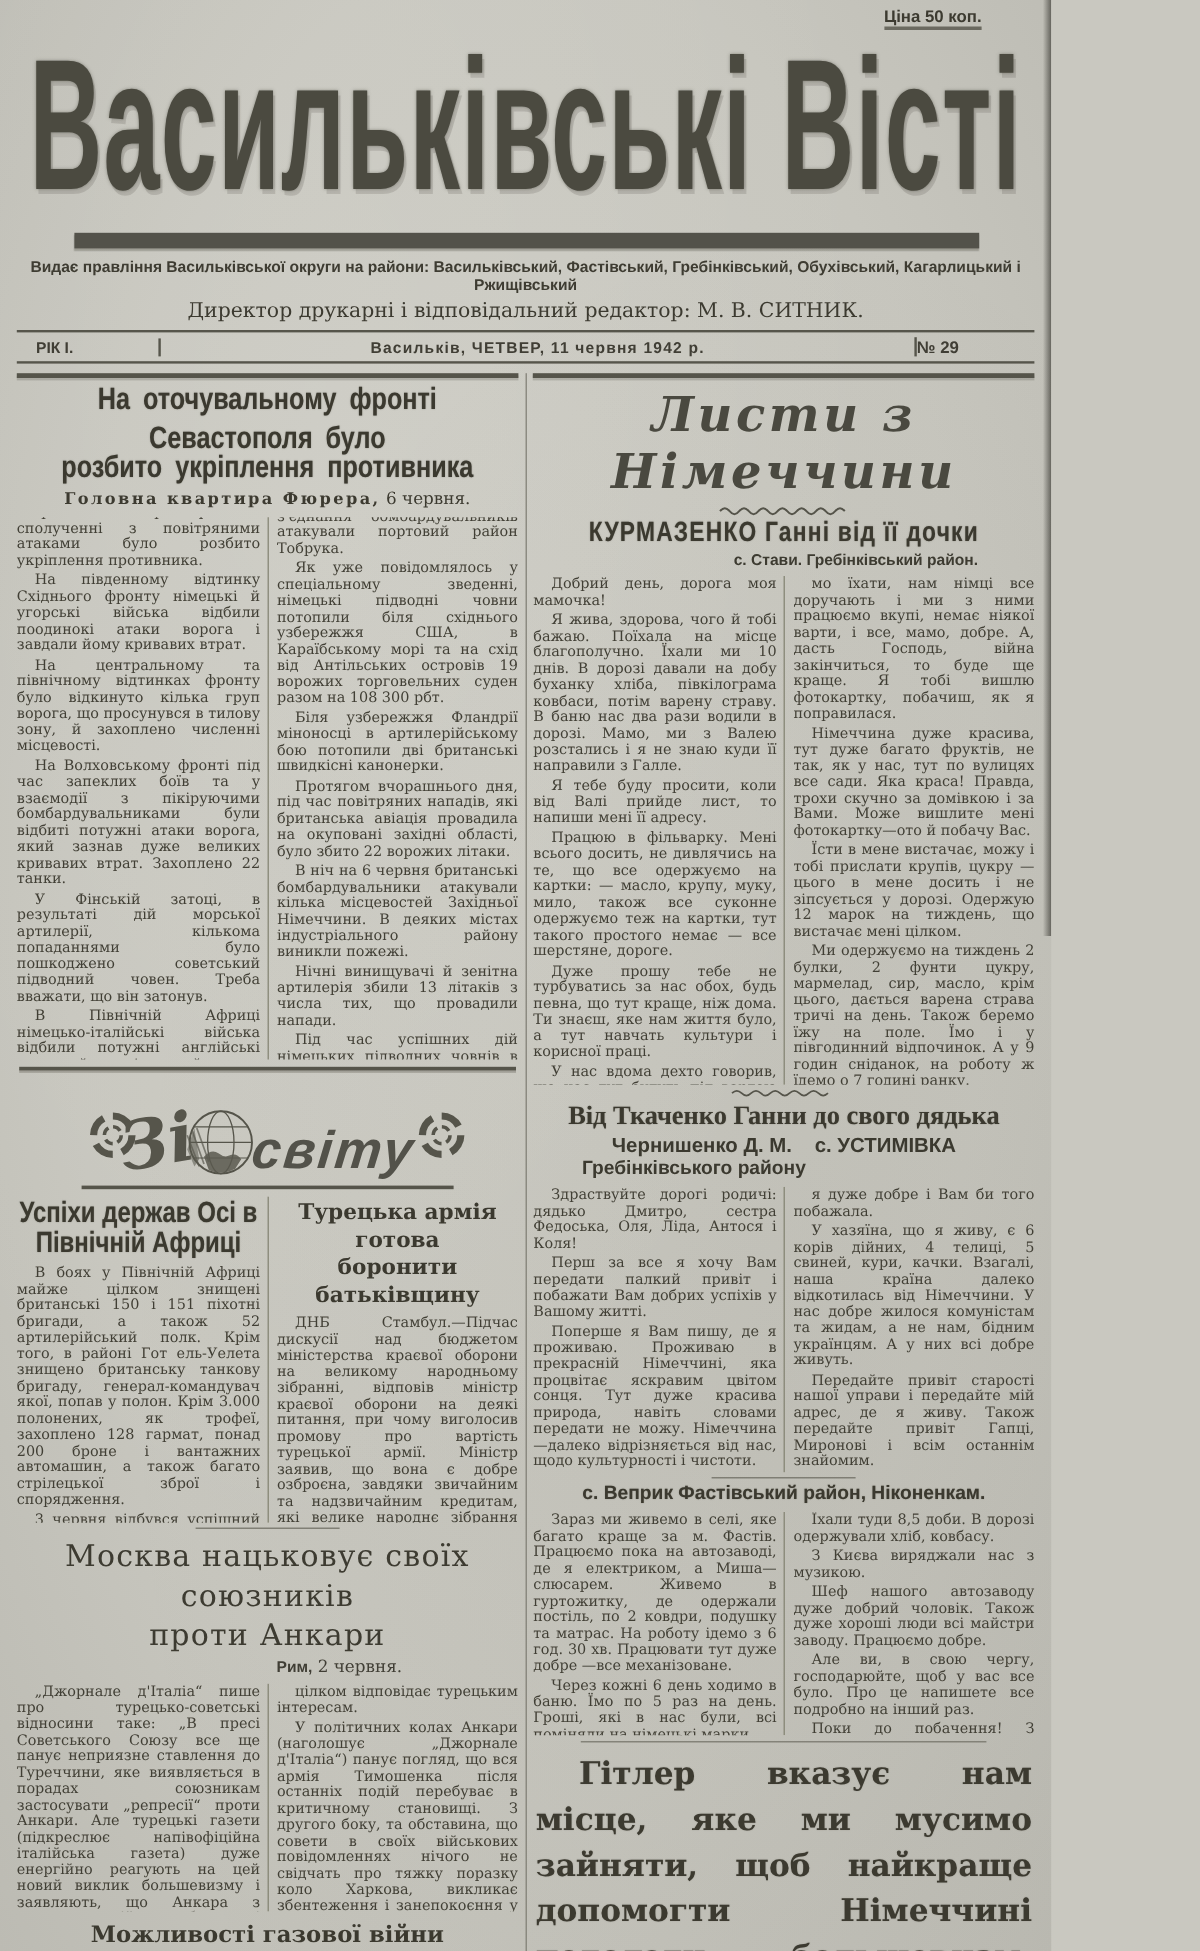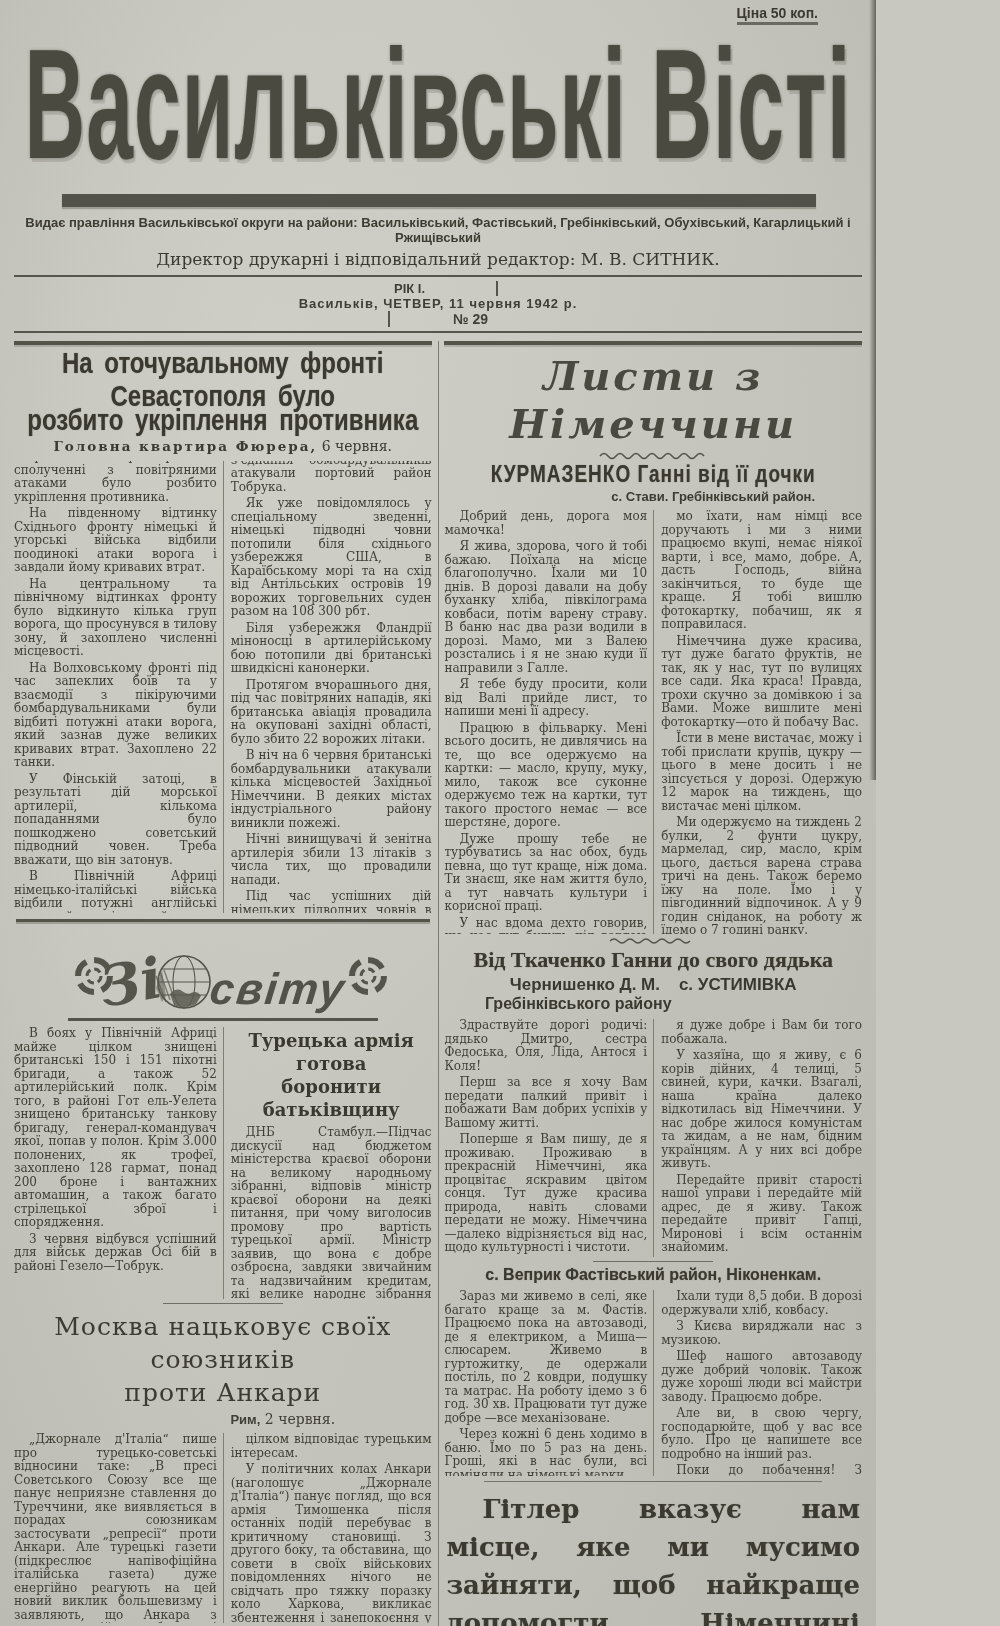--- a/index.html
+++ b/index.html
@@ -29,36 +29,36 @@
     letter-spacing:1px; color:#4b4a40;
     transform:scaleY(1.85); transform-origin:50% 82%;
     text-shadow:0 0 2px rgba(75,74,64,.55), 2px 2px 0 rgba(75,74,64,.18);
   }
   .masthead-bar { height:13px; background:#53524a; margin:14px 60px 8px 62px;
     box-shadow:0 2px 1px rgba(60,58,48,.3); }
   .publisher { text-align:center; font-family:"Liberation Sans",sans-serif;
     font-weight:bold; font-size:13px; color:#3e3c32; padding:0 20px; }
   .director { text-align:center; font-size:17px; margin-top:4px; color:#3c3a30; }
   .issue-row { display:flex; align-items:center; margin:6px 14px 0 14px;
-    border-top:2px solid #56554b; border-bottom:2px solid #56554b; padding:4px 0;flex-direction:column; }
+    border-top:2px solid #56554b; border-bottom:2px solid #56554b; padding:4px 0; }
   .issue-row .year { width:120px; padding-left:16px; font-family:"Liberation Sans",sans-serif;
     font-weight:bold; font-size:13px; border-right:2px solid #56554b; }
   .issue-row .date { flex:1; text-align:center; font-family:"Liberation Sans",sans-serif;
     font-weight:bold; font-size:13px; letter-spacing:1px; }
-  .issue-row .num { width:100px; text-align:right; font-family:"Liberation Sans",sans-serif;
+  .issue-row .num { width:100px; text-align:left; font-family:"Liberation Sans",sans-serif;
     font-weight:bold; font-size:14px; border-left:2px solid #56554b; }
 
   .body-grid { display:flex; padding:8px 14px 0 14px; }
   .half { width:478px; }
   .mid-rule { width:1px; background:#7d7c72; margin:0 6px; }
   .top-bar { height:4px; background:#55544a; margin-bottom:7px; box-shadow:0 2px 0 rgba(85,84,74,.25); }
 
   .cond { display:inline-block; transform:scaleY(1.22); transform-origin:center; }
   .headline { text-align:center; font-family:"Liberation Sans",sans-serif; font-weight:bold;
-    font-size:24px; line-height:27px; color:#3b392f; word-spacing:5px;
+    font-size:21px; line-height:27px; color:#3b392f; word-spacing:5px;
     text-shadow:0 0 1px rgba(59,57,47,.5); }
   .sub-dateline { text-align:center; font-size:14px; margin:5px 0 7px; color:#3c3a30;}
   .sub-dateline b { letter-spacing:2px; font-size:13.5px; }
 
   .cols { display:flex; overflow:hidden; }
   .col { width:50%; padding-right:6px; }
   .col-r { border-left:1px solid #82objs; border-left:1px solid #81806f; padding:0 0 0 7px; }
   .col p { font-size:12px; line-height:13.5px; text-align:justify; text-indent:15px;
     margin:0 0 3px; color:#413f35; }
   .h452 { height:452px;align-items:center; } .h424 { height:424px; } .h272 { height:272px; }
@@ -197,20 +197,24 @@
         </div>
         <svg class="rosette right" width="44" height="44" viewBox="0 0 44 44">
           <circle cx="22" cy="22" r="16" fill="none" stroke="#55544a" stroke-width="6" stroke-dasharray="17 8"></circle>
           <circle cx="22" cy="22" r="7" fill="none" stroke="#55544a" stroke-width="3" stroke-dasharray="7 4"></circle>
         </svg>
       </div>
       <div class="world-underline"></div>
 
       <div class="cols h272">
         <div class="col">
+          <div class="col-title">
+            <span class="cond">Успіхи держав Осі в</span><br>
+            <span class="cond">Північній Африці</span>
+          </div>
           <p>В боях у Північній Африці майже цілком знищені британські 150 і 151 піхотні бригади, а також 52 артилерійський полк. Крім того, в районі Гот ель-Уелета знищено британську танкову бригаду, генерал-командувач якої, попав у полон. Крім 3.000 полонених, як трофеї, захоплено 128 гармат, понад 200 броне і вантажних автомашин, а також багато стрілецької зброї і спорядження.</p>
           <p>3 червня відбувся успішний для військ держав Осі бій в районі Гезело—Тобрук.</p>
         </div>
         <div class="col col-r">
           <div class="col-title-serif">
             <span>Турецька армія готова</span><br>
             <span>боронити батьківщину</span>
           </div>
           <p>ДНБ Стамбул.—Підчас дискусії над бюджетом міністерства краєвої оборони на великому народньому зібранні, відповів міністр краєвої оборони на деякі питання, при чому виголосив промову про вартість турецької армії. Міністр заявив, що вона є добре озброєна, завдяки звичайним та надзвичайним кредитам, які велике народнє зібрання пляней беззастережно признало. Дальше міністр сказав, що турецька армія, згідно зі своєю традицією, готова чесно та хоробро виповнити завдання оборони батьківщини.</p>
         </div>

